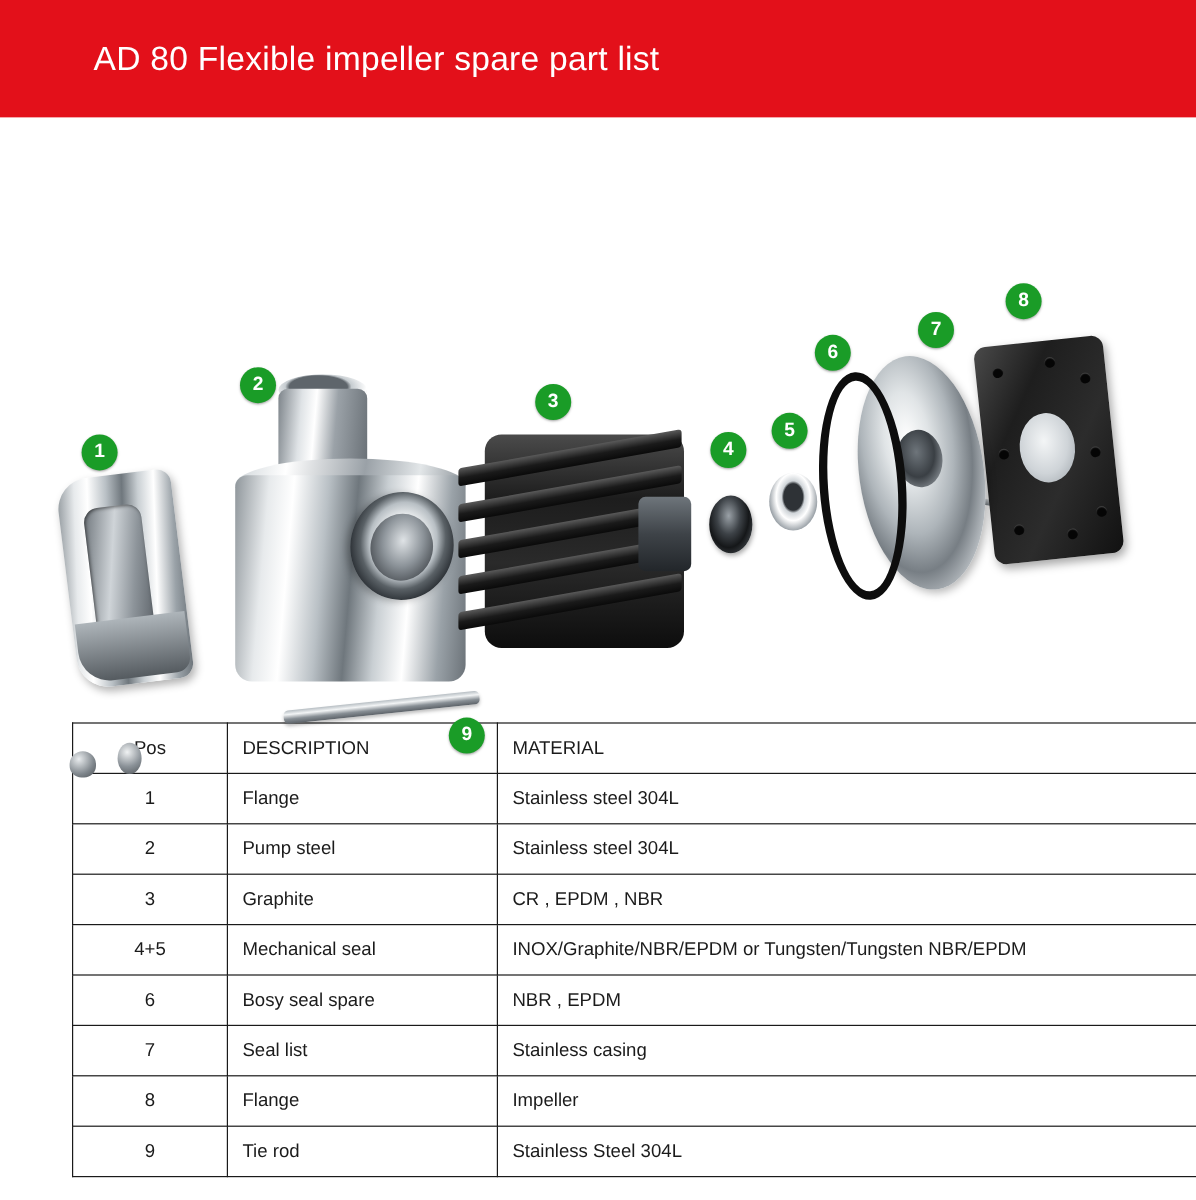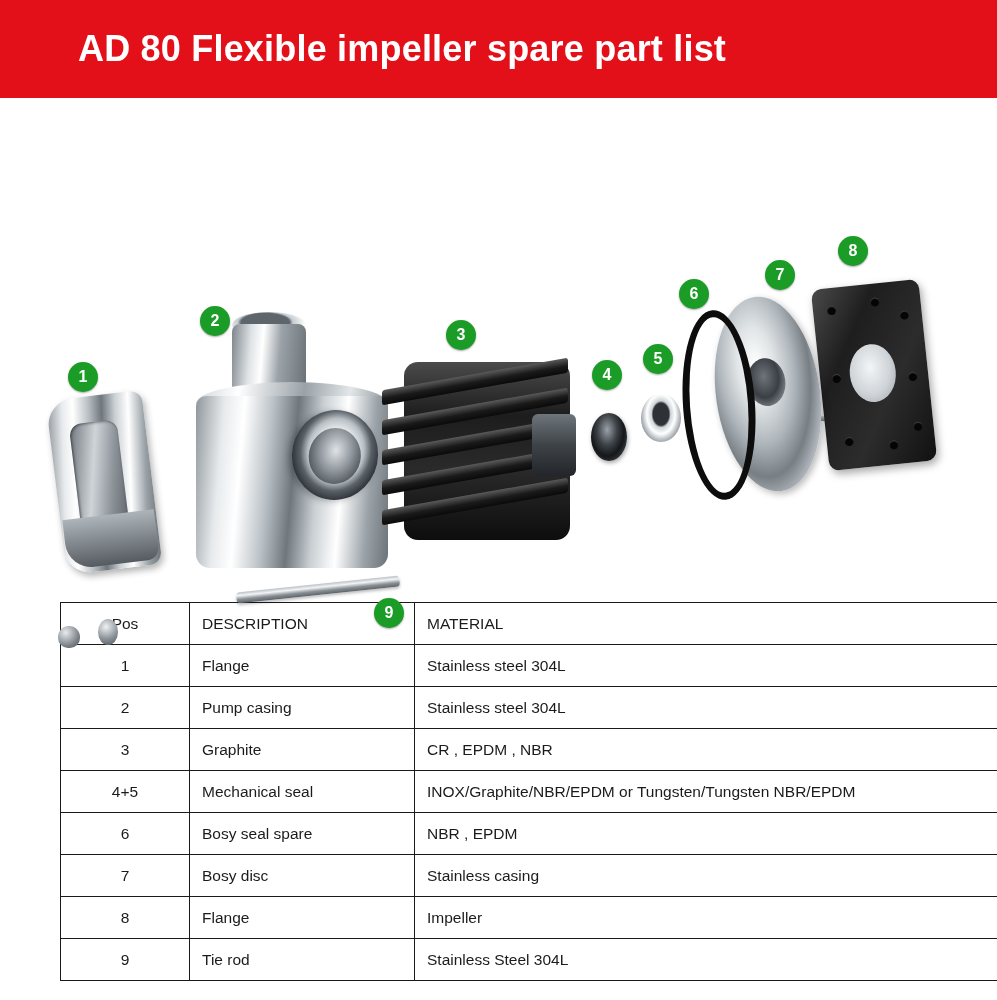--- a/index.html
+++ b/index.html
@@ -21,22 +21,22 @@
     background: #e3101a;
     height: 98px;
     width: 100%;
     display: flex;
     align-items: center;
     box-sizing: border-box;
     padding-left: 78px;
   }
   .header-title {
     color: #ffffff;
-    font-size: 36px;
-    font-weight: bold;
+    font-size: 28px;
+    font-weight: normal;
     letter-spacing: 0.2px;
   }
 
   
   .diagram {
     position: relative;
     width: 997px;
     height: 480px;
     background: #ffffff;
   }
@@ -401,41 +401,41 @@
         <td class="col-desc head">DESCRIPTION</td>
         <td class="head">MATERIAL</td>
       </tr>
       <tr>
         <td class="col-pos">1</td>
         <td class="col-desc">Flange</td>
         <td>Stainless steel 304L</td>
       </tr>
       <tr>
         <td class="col-pos">2</td>
-        <td class="col-desc">Pump casing</td>
+        <td class="col-desc">Pump steel</td>
         <td>Stainless steel 304L</td>
       </tr>
       <tr>
         <td class="col-pos">3</td>
         <td class="col-desc">Graphite</td>
         <td>CR , EPDM , NBR</td>
       </tr>
       <tr>
         <td class="col-pos">4+5</td>
         <td class="col-desc">Mechanical seal</td>
         <td>INOX/Graphite/NBR/EPDM or Tungsten/Tungsten NBR/EPDM</td>
       </tr>
       <tr>
         <td class="col-pos">6</td>
         <td class="col-desc">Bosy seal spare</td>
         <td>NBR , EPDM</td>
       </tr>
       <tr>
         <td class="col-pos">7</td>
-        <td class="col-desc">Bosy disc</td>
+        <td class="col-desc">Seal list</td>
         <td>Stainless casing</td>
       </tr>
       <tr>
         <td class="col-pos">8</td>
         <td class="col-desc">Flange</td>
         <td>Impeller</td>
       </tr>
       <tr>
         <td class="col-pos">9</td>
         <td class="col-desc">Tie rod</td>

